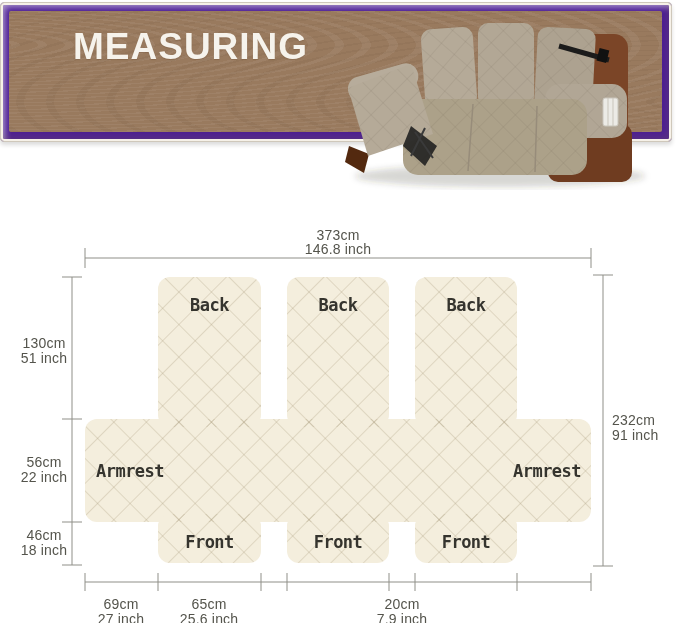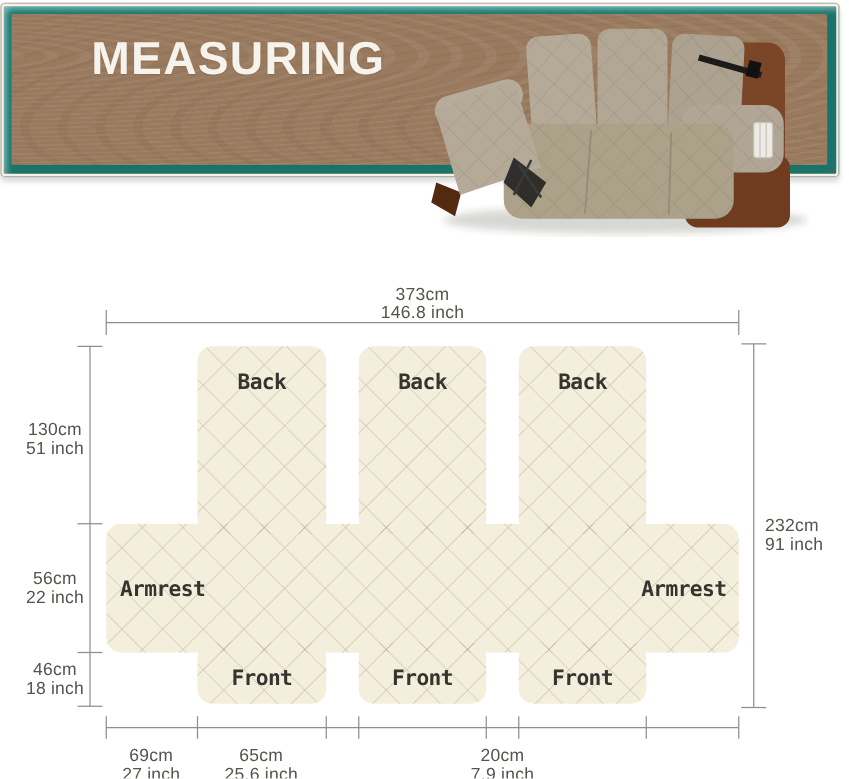--- a/index.html
+++ b/index.html
@@ -1,21 +1,21 @@
 <!DOCTYPE html>
 <html><head>
 <meta charset="utf-8">
 <style>
   html,body{margin:0;padding:0;background:#ffffff;}
   #page{position:relative;width:679px;height:623px;background:#ffffff;overflow:hidden;
         font-family:"Liberation Sans", sans-serif;}
 
   
   .banner-frame{position:absolute;left:0px;top:2px;width:670px;height:138px;
-      background:#0f766e;border:1px solid #cfc8bb;border-radius:4px;
+      background:#4c1d95;border:1px solid #cfc8bb;border-radius:4px;
       box-shadow:inset 0 0 0 2px #f6f1e8, inset -4px -5px 8px rgba(120,100,80,.28),
                  inset 4px 4px 6px rgba(255,255,255,.55), 0 3px 4px rgba(0,0,0,.14);}
   .banner-inner{position:absolute;left:8px;top:8px;right:9px;bottom:9px;
       background:
         repeating-radial-gradient(140% 95% at -8% 28%, rgba(255,255,255,.055) 0 9px, rgba(0,0,0,0) 9px 27px),
         repeating-radial-gradient(130% 110% at 108% 75%, rgba(55,35,18,.05) 0 8px, rgba(0,0,0,0) 8px 30px),
         #997a5e;
       border-radius:2px;}
   .banner-title{position:absolute;left:72px;top:26px;
       font-size:37px;font-weight:bold;line-height:36px;letter-spacing:1px;

